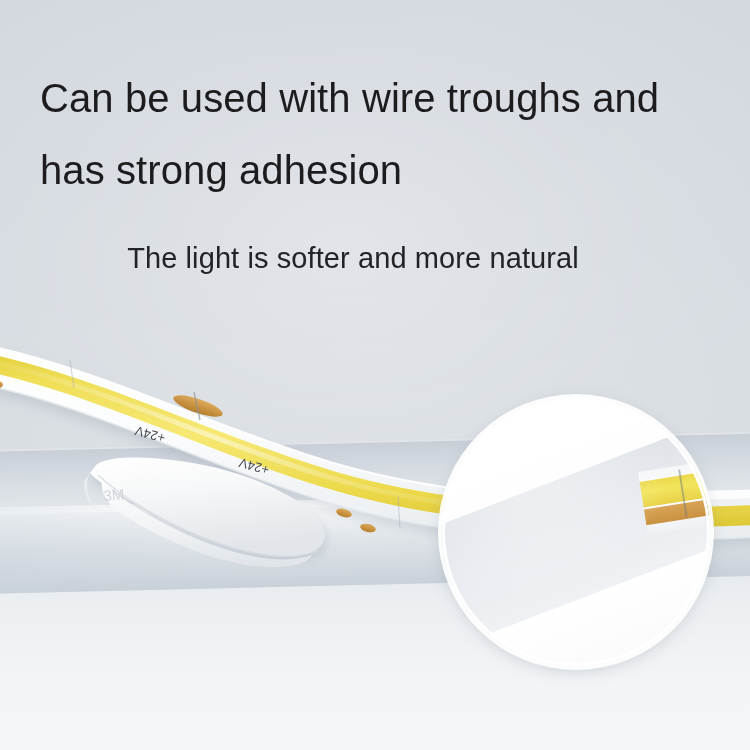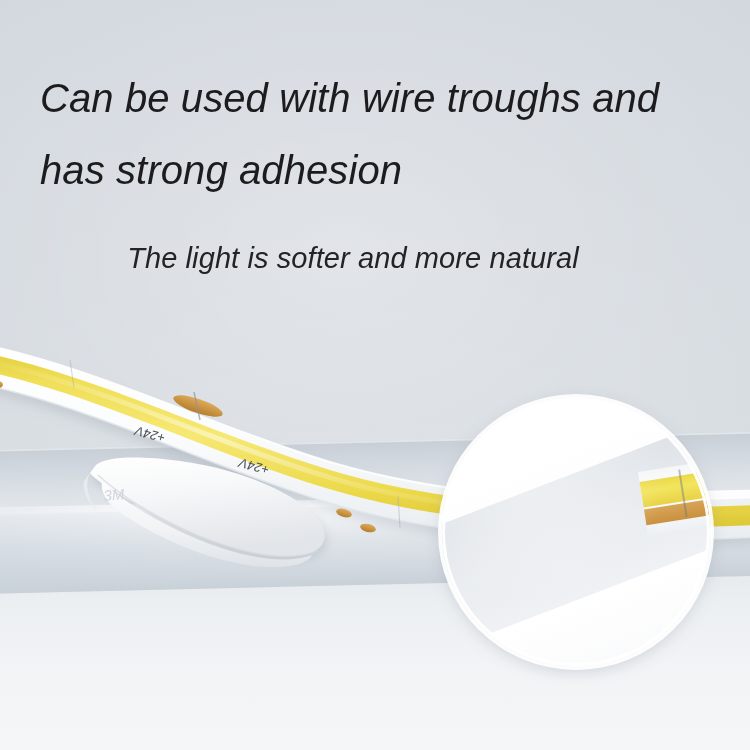--- a/index.html
+++ b/index.html
@@ -7,21 +7,20 @@
     padding: 0;
     background: #ffffff;
   }
   #stage {
     position: relative;
     width: 750px;
     height: 750px;
     overflow: hidden;
     font-family: "Liberation Sans", sans-serif;
     background: #f9a8d4;
-    font-style: italic;
   }
 
   
   .bg-base {
     position: absolute;
     inset: 0;
     background: linear-gradient(175deg, #d2d7de 0%, #d5dae0 38%, #d8dde2 62%, #dde1e6 100%);
   }
   .bg-vignette {
     position: absolute;

